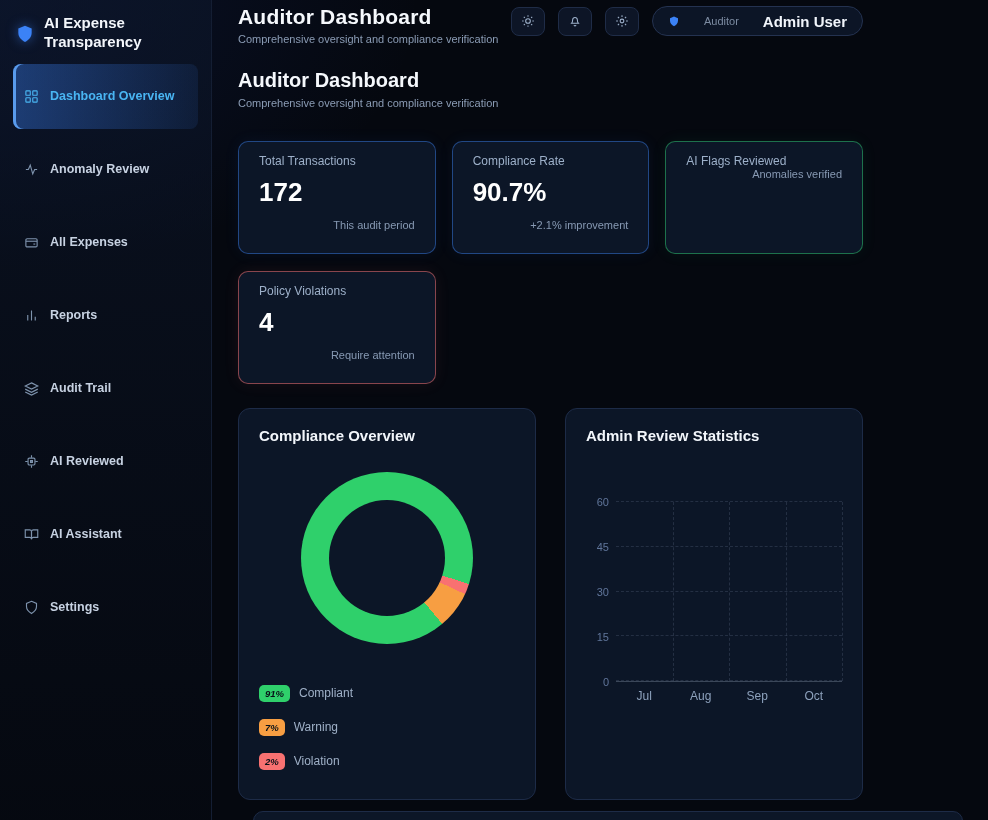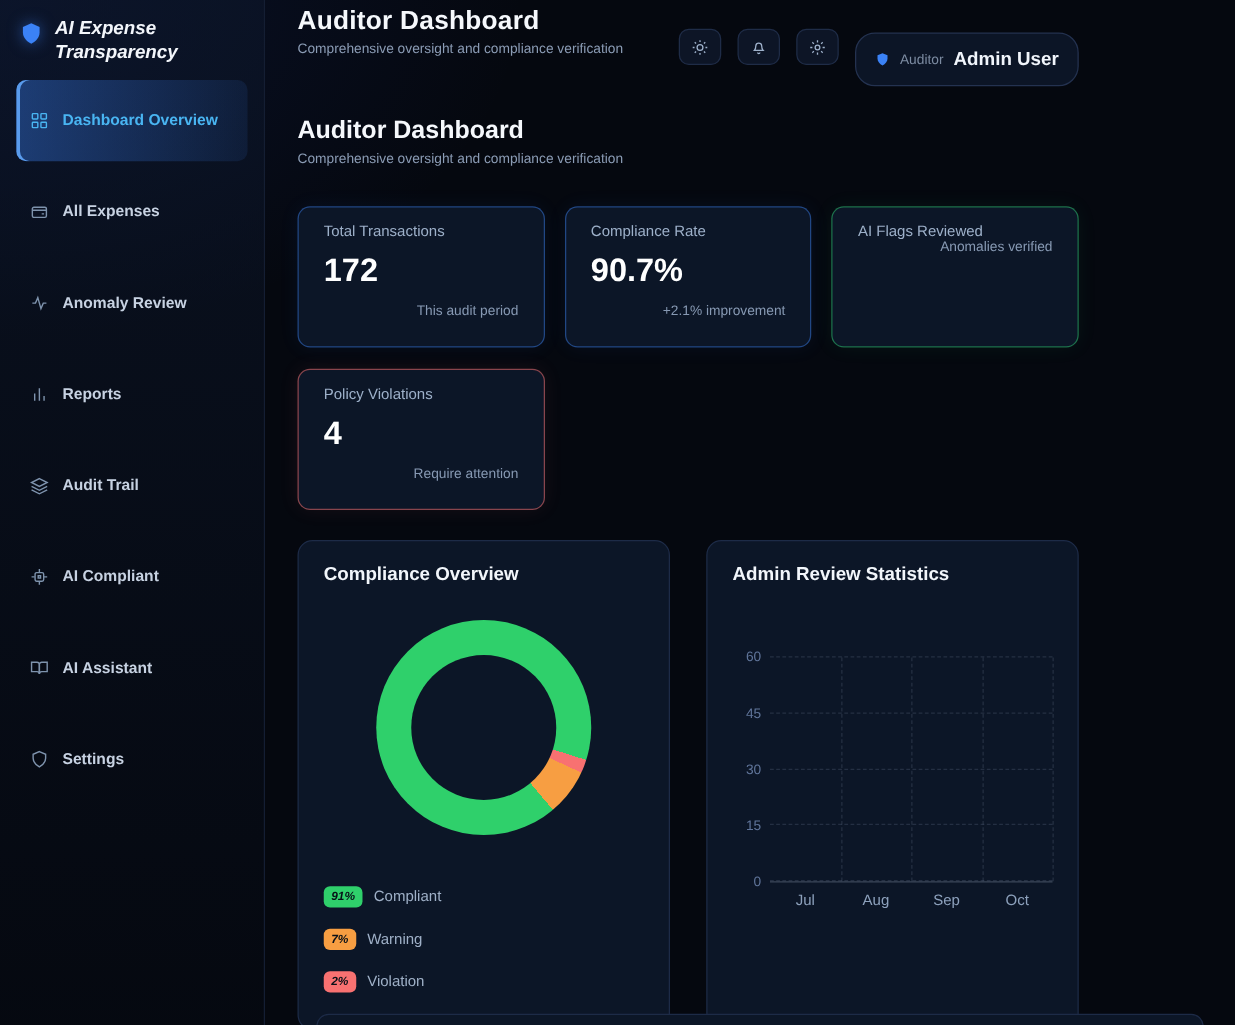--- a/index.html
+++ b/index.html
@@ -11,21 +11,21 @@
     display: flex;
   }
 
   
   .sidebar {
     width: 212px; flex-shrink: 0; height: 820px;
     padding: 12px 13px;
     border-right: 1px solid #141e33;
     background: linear-gradient(180deg, rgba(13,23,43,.6), rgba(6,11,21,.2));
   }
-  .logo-row { display: flex; gap: 9px; align-items: flex-start; padding: 2px 2px 12px 2px; font-style: italic; }
+  .logo-row { display: flex; gap: 9px; align-items: center; padding: 2px 2px 12px 2px; }
   .logo-icon { flex-shrink: 0; margin-top: 2px; filter: drop-shadow(0 0 6px rgba(59,130,246,.55)); }
   .logo-title { font-size: 15px; font-weight: bold; color: #f3f6fb; line-height: 1.25; width: 140px; }
   .nav { display: flex; flex-direction: column; }
   .nav-item {
     display: flex; align-items: center; gap: 11px;
     padding: 25px 11px; margin-bottom: 8px;
     border-radius: 8px; cursor: pointer;
     color: #c7d2e2; font-size: 12.5px; font-weight: 600;
   }
   .nav-item svg { width: 15px; height: 15px; color: #7e93ad; flex-shrink: 0; }
@@ -45,25 +45,24 @@
   .h-sub { font-size: 11px; color: #8b9cb5; margin-top: 4px; }
   .actions { display: flex; gap: 13px; align-items: center; margin-top: 1px; }
   .icon-btn {
     width: 34px; height: 29px; border-radius: 8px;
     background: #0d1526; border: 1px solid #1f2c47;
     display: flex; align-items: center; justify-content: center;
     color: #9fb2cc; cursor: pointer;
   }
   .icon-btn svg { width: 14px; height: 14px; }
   .user-pill {
-    height: 43px; border-radius: 16px;
+    height: 30px; border-radius: 16px;
     background: #0c1526; border: 1px solid #243250;
-    display: flex; align-items: center; gap: 8px; padding: 0 15px;
+    display: flex; align-items: center; gap: 24px; padding: 0 15px;
     cursor: pointer;
-    margin-top: 20px;
   }
   .pill-role { font-size: 11px; color: #7c8ba1; }
   .pill-name { font-size: 15px; font-weight: bold; color: #f1f5fb; }
 
   .page-head { margin-top: 24px; }
   .page-title { font-size: 20px; font-weight: bold; color: #f5f8fc; }
   .page-sub { font-size: 11px; color: #8b9cb5; margin-top: 5px; }
 
   
   .stats-grid { display: grid; grid-template-columns: repeat(3, 1fr); gap: 17px 16px; margin-top: 32px; }
@@ -134,55 +133,55 @@
       <svg viewBox="0 0 24 24" fill="none" stroke="currentColor" stroke-width="1.8">
           <rect x="3" y="3" width="7" height="7" rx="1"></rect>
           <rect x="14" y="3" width="7" height="7" rx="1"></rect>
           <rect x="3" y="14" width="7" height="7" rx="1"></rect>
           <rect x="14" y="14" width="7" height="7" rx="1"></rect>
         </svg>
       <span>Dashboard Overview</span>
     </div>
     <div class="nav-item">
       <svg viewBox="0 0 24 24" fill="none" stroke="currentColor" stroke-width="1.8">
+          <polyline points="3 12 7 12 10 5 14 19 17 12 21 12"></polyline>
+        </svg>
+      <span>Anomaly Review</span>
+    </div>
+    <div class="nav-item">
+      <svg viewBox="0 0 24 24" fill="none" stroke="currentColor" stroke-width="1.8">
           <rect x="3" y="6" width="18" height="13" rx="2"></rect>
           <path d="M3 10h18"></path>
           <path d="M15 14.5h3"></path>
         </svg>
       <span>All Expenses</span>
     </div>
     <div class="nav-item">
       <svg viewBox="0 0 24 24" fill="none" stroke="currentColor" stroke-width="1.8">
-          <polyline points="3 12 7 12 10 5 14 19 17 12 21 12"></polyline>
-        </svg>
-      <span>Anomaly Review</span>
-    </div>
-    <div class="nav-item">
-      <svg viewBox="0 0 24 24" fill="none" stroke="currentColor" stroke-width="1.8">
           <line x1="6" y1="20" x2="6" y2="11"></line>
           <line x1="12" y1="20" x2="12" y2="4"></line>
           <line x1="18" y1="20" x2="18" y2="14"></line>
         </svg>
       <span>Reports</span>
     </div>
     <div class="nav-item">
       <svg viewBox="0 0 24 24" fill="none" stroke="currentColor" stroke-width="1.8">
           <polygon points="12 3 22 8 12 13 2 8"></polygon>
           <polyline points="2 13 12 18 22 13"></polyline>
           <polyline points="2 17.5 12 22.5 22 17.5"></polyline>
         </svg>
       <span>Audit Trail</span>
     </div>
     <div class="nav-item">
       <svg viewBox="0 0 24 24" fill="none" stroke="currentColor" stroke-width="1.8">
           <rect x="6.5" y="6.5" width="11" height="11" rx="2"></rect>
           <rect x="10.5" y="10.5" width="3" height="3"></rect>
           <path d="M12 2v4M12 18v4M2 12h4M18 12h4"></path>
         </svg>
-      <span>AI Compliant</span>
+      <span>AI Reviewed</span>
     </div>
     <div class="nav-item">
       <svg viewBox="0 0 24 24" fill="none" stroke="currentColor" stroke-width="1.8">
           <path d="M2 4.5h7a3 3 0 0 1 3 3v12a3 3 0 0 0-3-3H2z"></path>
           <path d="M22 4.5h-7a3 3 0 0 0-3 3v12a3 3 0 0 1 3-3h7z"></path>
         </svg>
       <span>AI Assistant</span>
     </div>
     <div class="nav-item">
       <svg viewBox="0 0 24 24" fill="none" stroke="currentColor" stroke-width="1.8">

